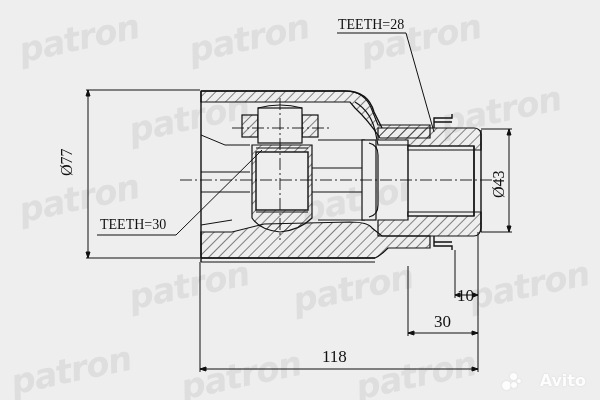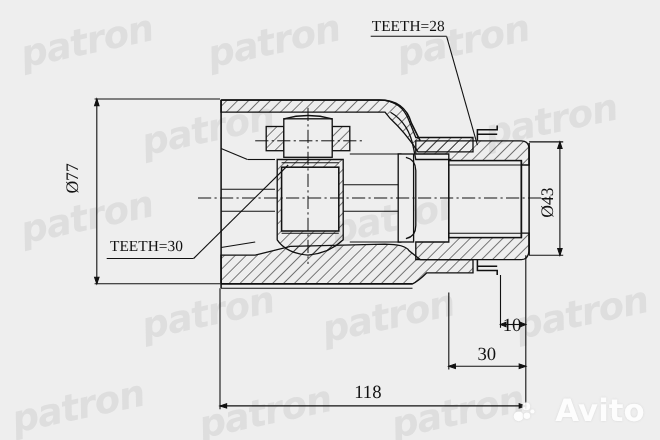--- a/index.html
+++ b/index.html
@@ -26,21 +26,21 @@
     .lbl {
       position: absolute;
       font-family: "Liberation Serif", serif;
       color: #111;
       white-space: nowrap;
     }
     .avito {
       position: absolute;
       right: 14px; bottom: 10px;
       font-family: "DejaVu Sans", sans-serif;
-      font-size: 28px;
+      font-size: 16px;
       font-weight: bold;
       color: #ffffff;
       opacity: 0.9;
       display: flex; align-items: center; gap: 18px;
       text-shadow: 0 0 2px #cfcfcf;
     }
     .avito-dots { position: relative; width: 20px; height: 18px; }
     .avito-dots span {
       position: absolute; background: #fff; border-radius: 50%;
       box-shadow: 0 0 2px #cfcfcf;

